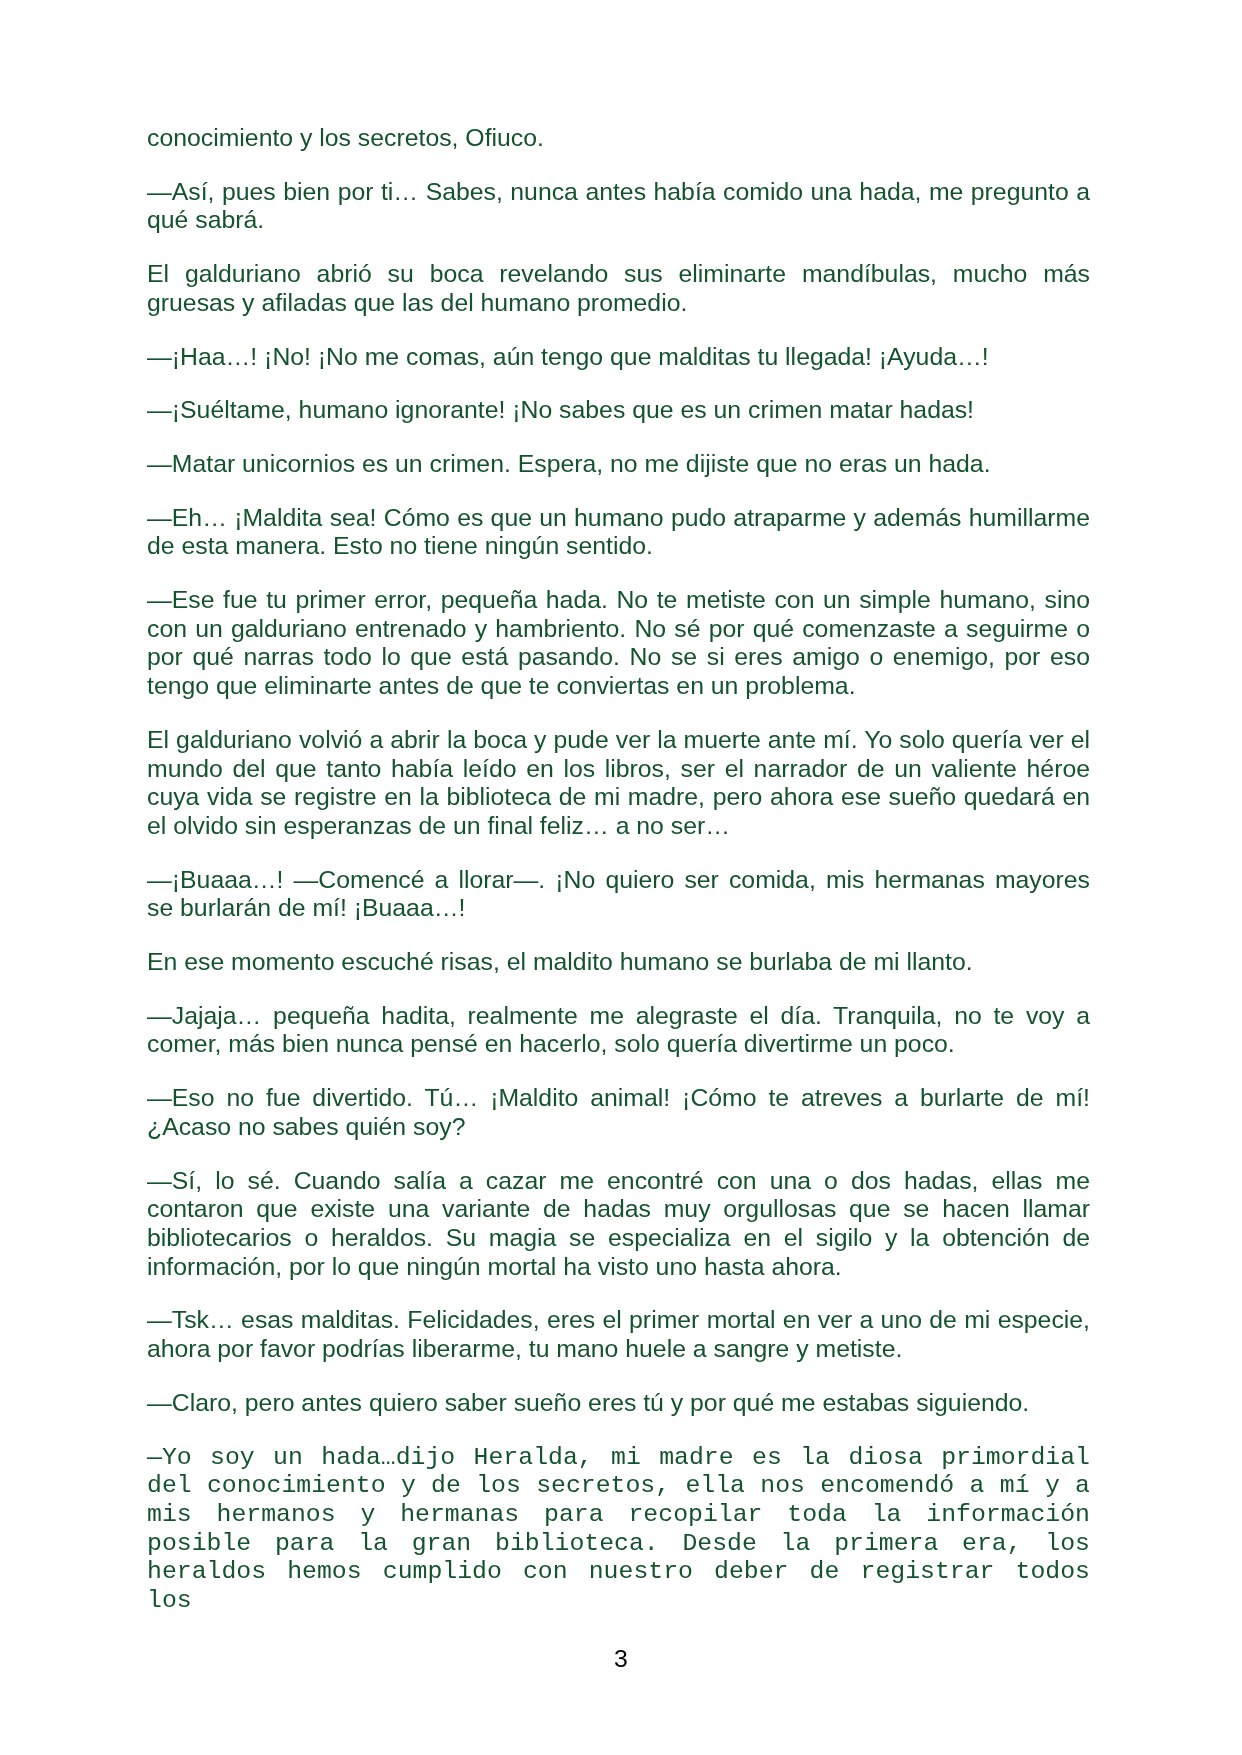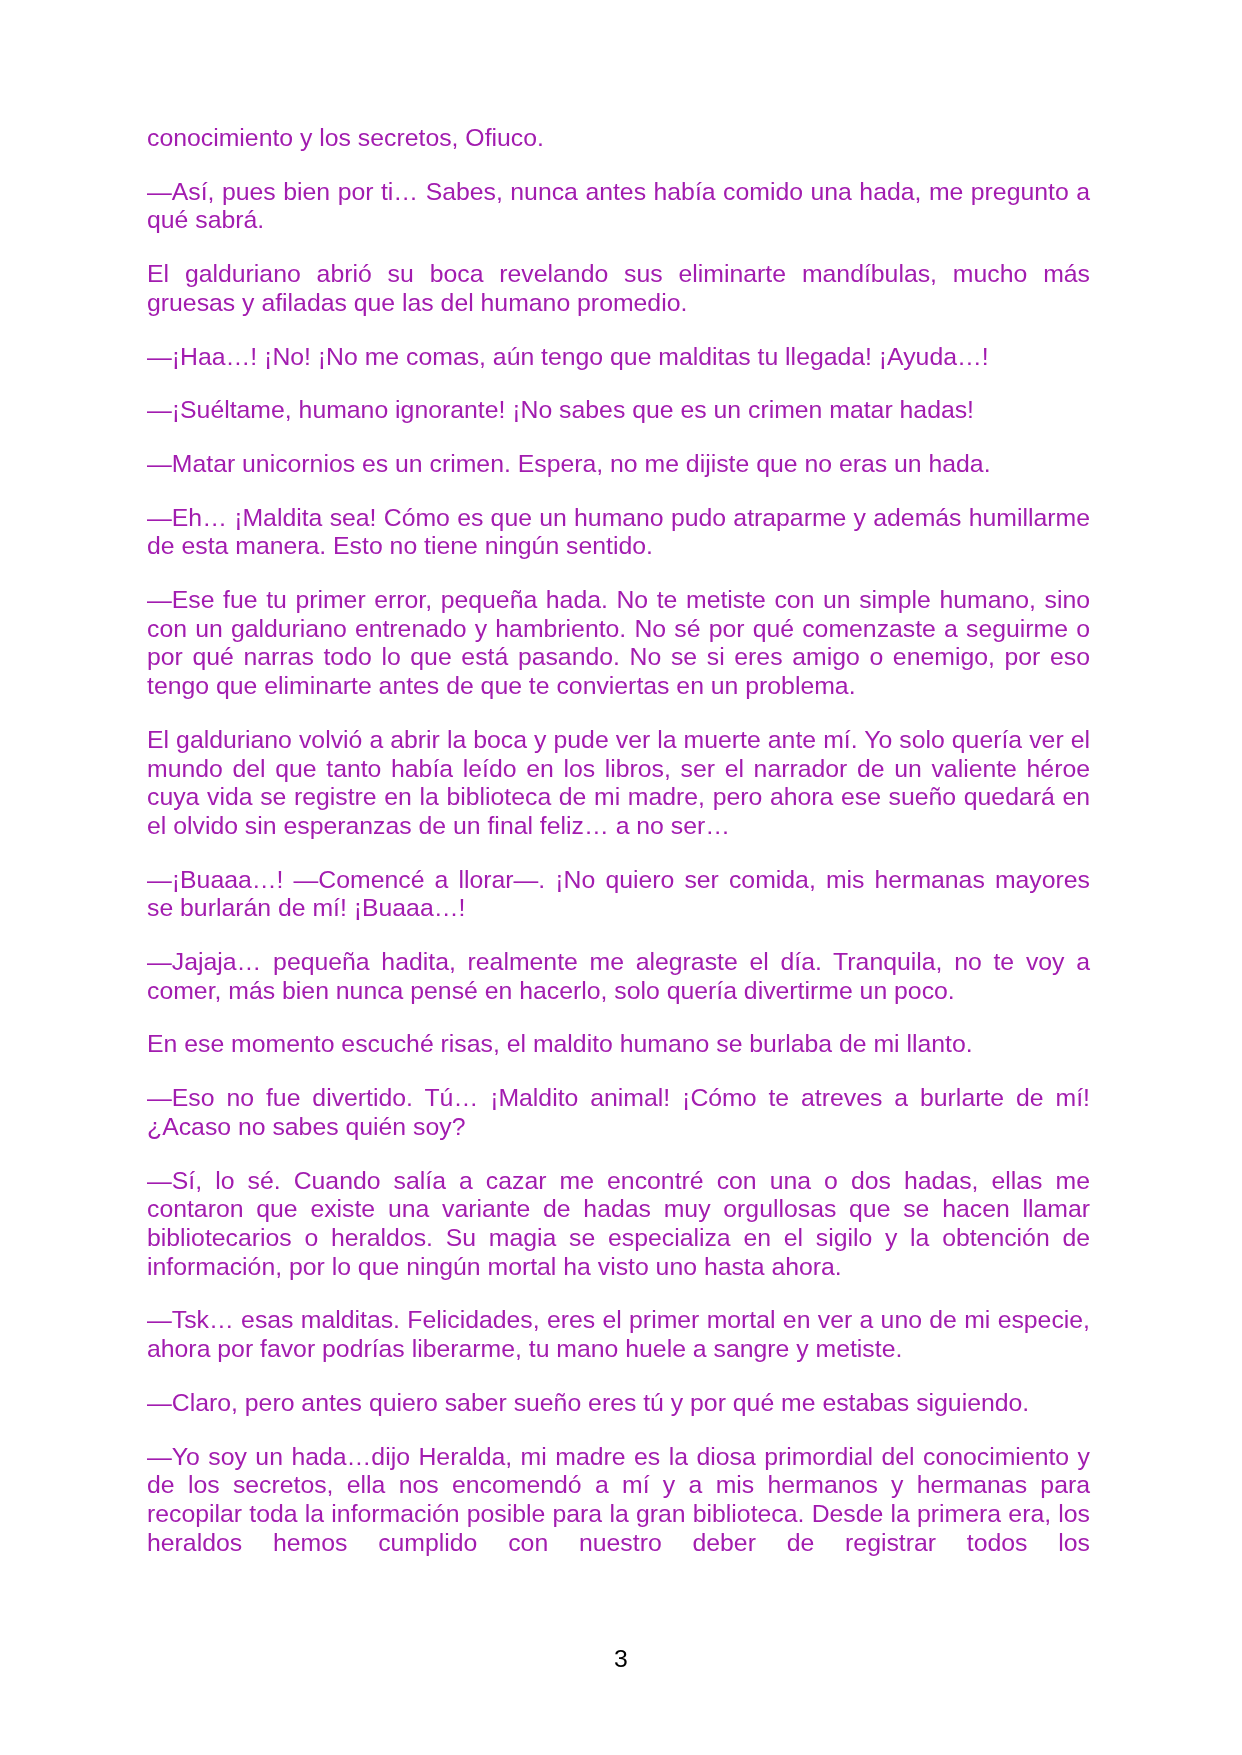--- a/index.html
+++ b/index.html
@@ -17,32 +17,33 @@
     position: absolute;
     inset: 0;
     background: #ffffff;
     overflow: hidden;
   }
   .content {
     position: absolute;
     left: 147px;
     top: 124px;
     width: 943px;
-    color: #a21caf;
+    color: #14532d;
     font-size: 24.8px;
     line-height: 28.7px;
     hyphens: none;
   }
   .content p {
     margin: 0 0 25px 0;
     text-align: justify;
   }
   
   .content p.cont {
     text-align-last: justify;
+    font-family: Liberation Mono, monospace;
   }
   .footer {
     position: absolute;
     top: 1645px;
     left: 0;
     width: 100%;
     text-align: center;
     color: #000000;
     font-size: 24.8px;
     line-height: 28.7px;
@@ -56,22 +57,22 @@
       <p>conocimiento y los secretos, Ofiuco.</p>
       <p>—Así, pues bien por ti… Sabes, nunca antes había comido una hada, me pregunto a qué sabrá.</p>
       <p>El galduriano abrió su boca revelando sus eliminarte mandíbulas, mucho más gruesas y afiladas que las del humano promedio.</p>
       <p>—¡Haa…! ¡No! ¡No me comas, aún tengo que malditas tu llegada! ¡Ayuda…!</p>
       <p>—¡Suéltame, humano ignorante! ¡No sabes que es un crimen matar hadas!</p>
       <p>—Matar unicornios es un crimen. Espera, no me dijiste que no eras un hada.</p>
       <p>—Eh… ¡Maldita sea! Cómo es que un humano pudo atraparme y además humillarme de esta manera. Esto no tiene ningún sentido.</p>
       <p>—Ese fue tu primer error, pequeña hada. No te metiste con un simple humano, sino con un galduriano entrenado y hambriento. No sé por qué comenzaste a seguirme o por qué narras todo lo que está pasando. No se si eres amigo o enemigo, por eso tengo que eliminarte antes de que te conviertas en un problema.</p>
       <p>El galduriano volvió a abrir la boca y pude ver la muerte ante mí. Yo solo quería ver el mundo del que tanto había leído en los libros, ser el narrador de un valiente héroe cuya vida se registre en la biblioteca de mi madre, pero ahora ese sueño quedará en el olvido sin esperanzas de un final feliz… a no ser…</p>
       <p>—¡Buaaa…! —Comencé a llorar—. ¡No quiero ser comida, mis hermanas mayores se burlarán de mí! ¡Buaaa…!</p>
+      <p>En ese momento escuché risas, el maldito humano se burlaba de mi llanto.</p>
       <p>—Jajaja… pequeña hadita, realmente me alegraste el día. Tranquila, no te voy a comer, más bien nunca pensé en hacerlo, solo quería divertirme un poco.</p>
-      <p>En ese momento escuché risas, el maldito humano se burlaba de mi llanto.</p>
       <p>—Eso no fue divertido. Tú… ¡Maldito animal! ¡Cómo te atreves a burlarte de mí! ¿Acaso no sabes quién soy?</p>
       <p>—Sí, lo sé. Cuando salía a cazar me encontré con una o dos hadas, ellas me contaron que existe una variante de hadas muy orgullosas que se hacen llamar bibliotecarios o heraldos. Su magia se especializa en el sigilo y la obtención de información, por lo que ningún mortal ha visto uno hasta ahora.</p>
       <p>—Tsk… esas malditas. Felicidades, eres el primer mortal en ver a uno de mi especie, ahora por favor podrías liberarme, tu mano huele a sangre y metiste.</p>
       <p>—Claro, pero antes quiero saber sueño eres tú y por qué me estabas siguiendo.</p>
       <p class="cont">—Yo soy un hada…dijo Heralda, mi madre es la diosa primordial del conocimiento y de los secretos, ella nos encomendó a mí y a mis hermanos y hermanas para recopilar toda la información posible para la gran biblioteca. Desde la primera era, los heraldos hemos cumplido con nuestro deber de registrar todos los</p>
     </div>
   <div class="footer">3</div>
 </div>
 
 </body></html>

